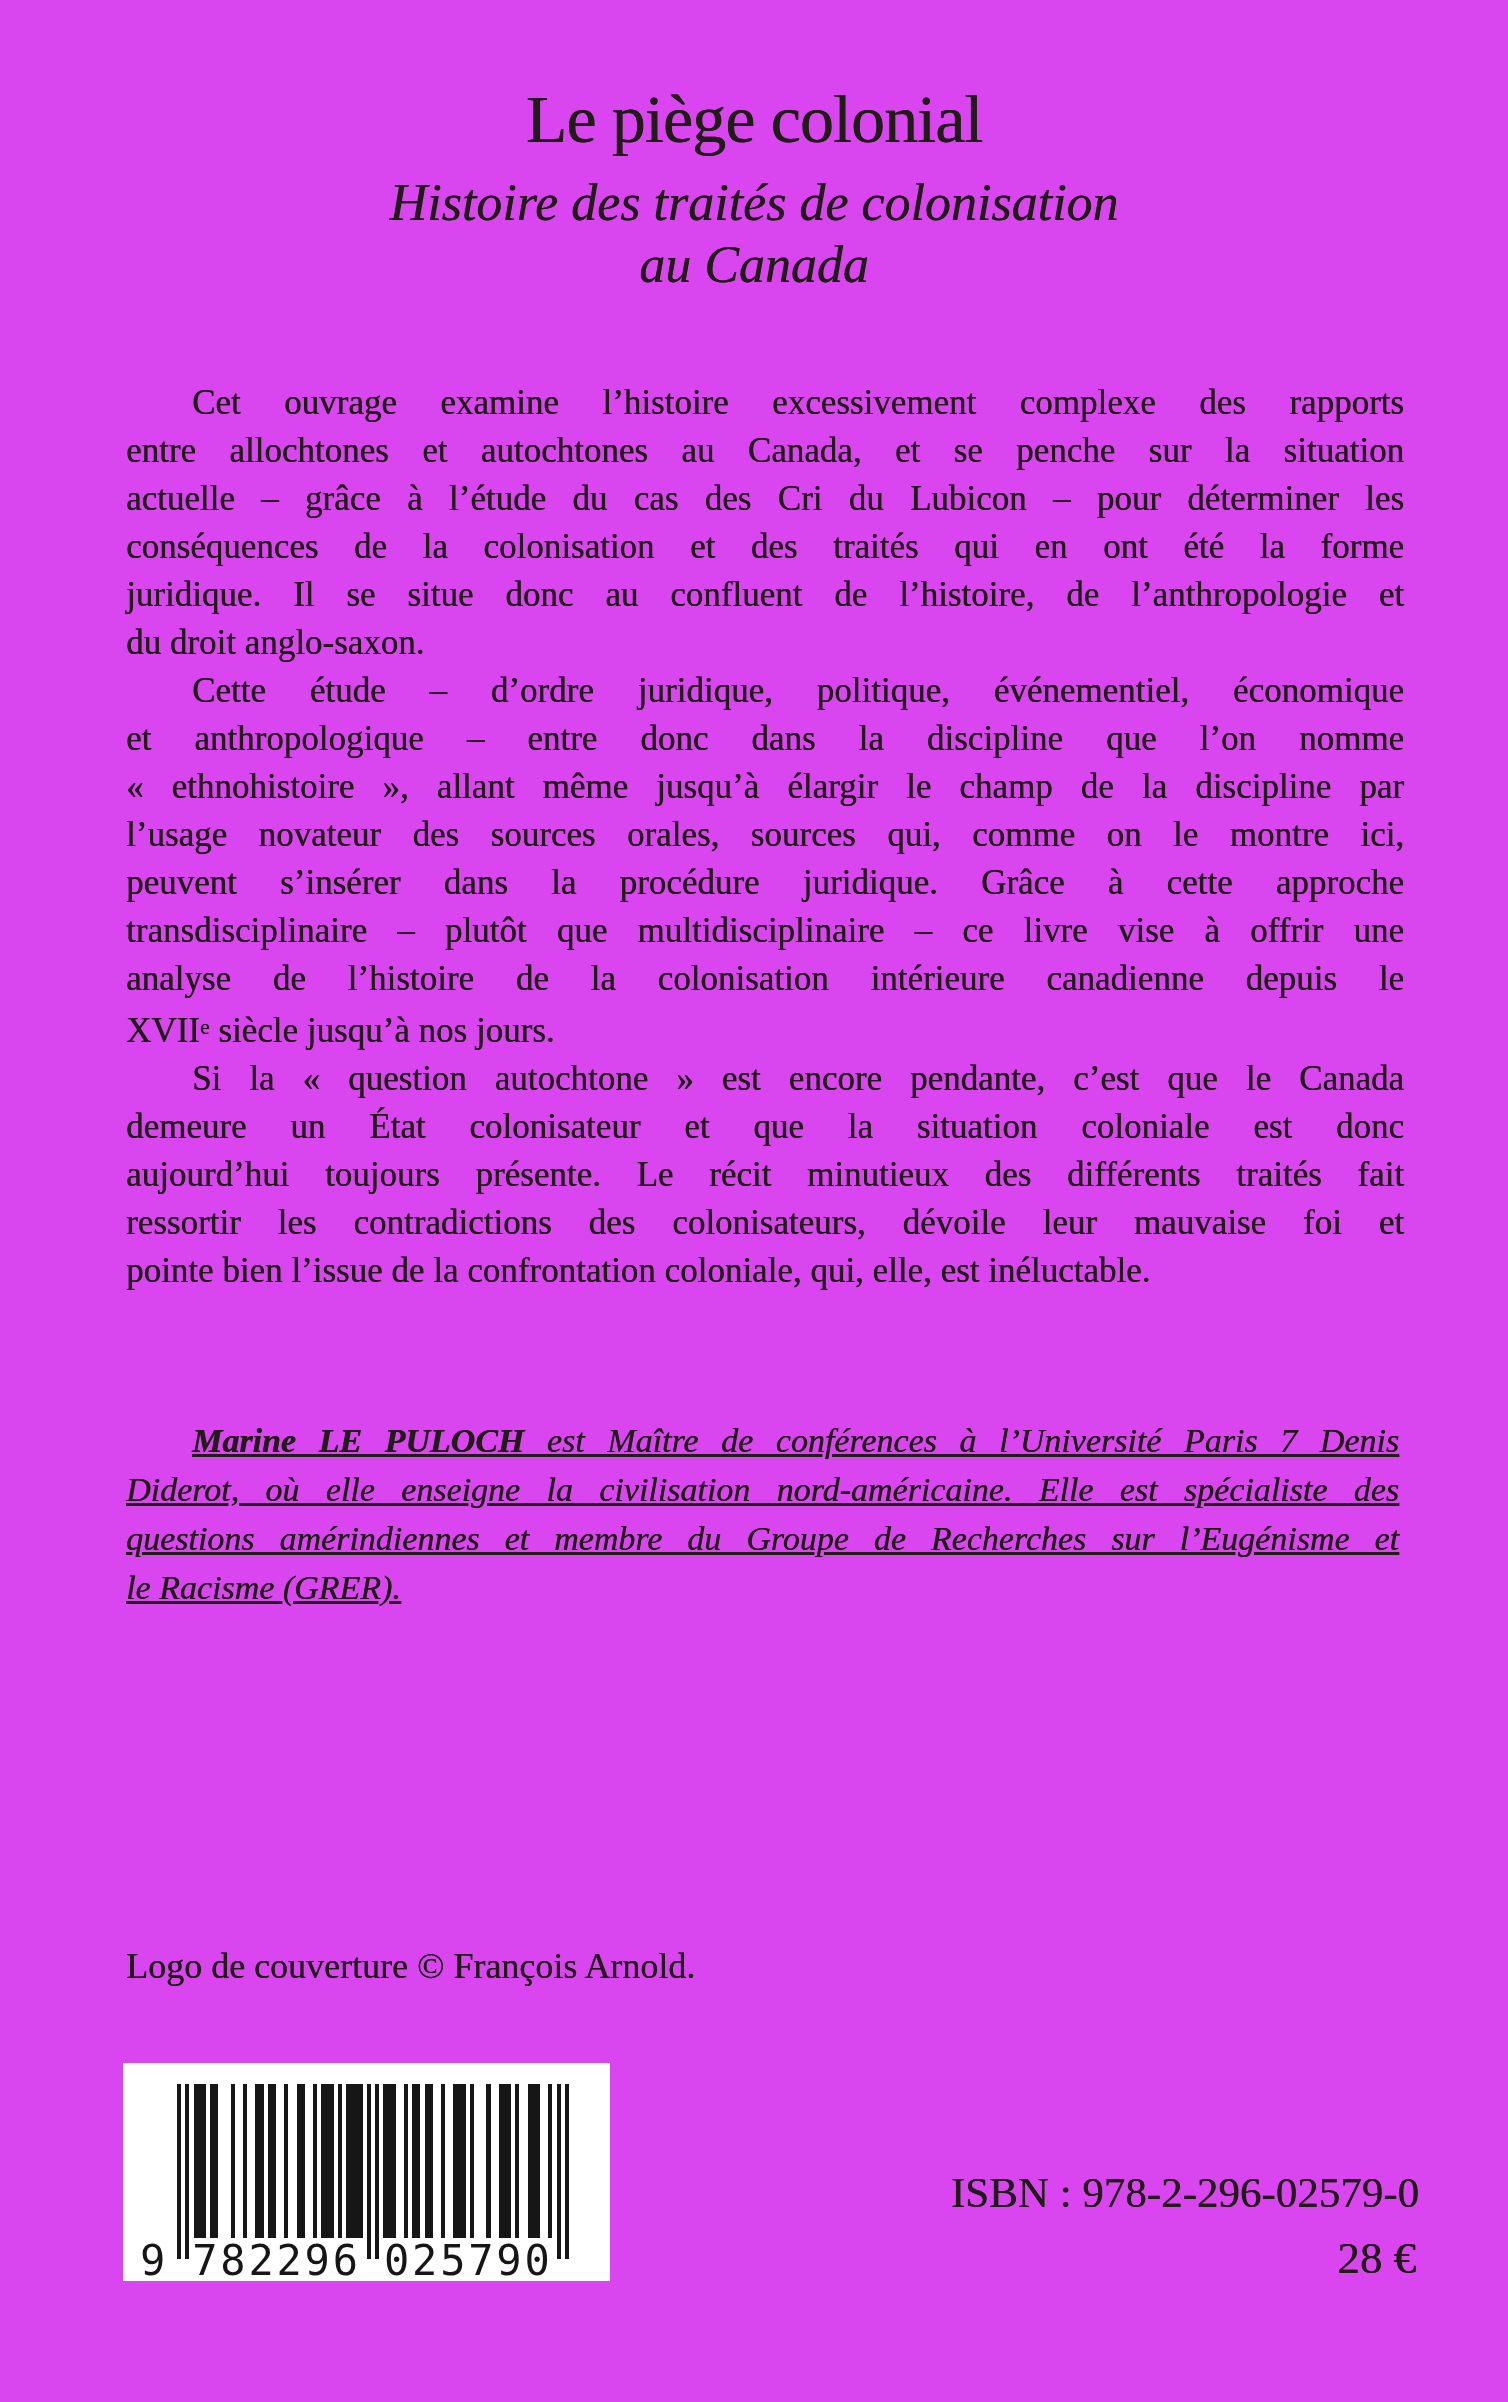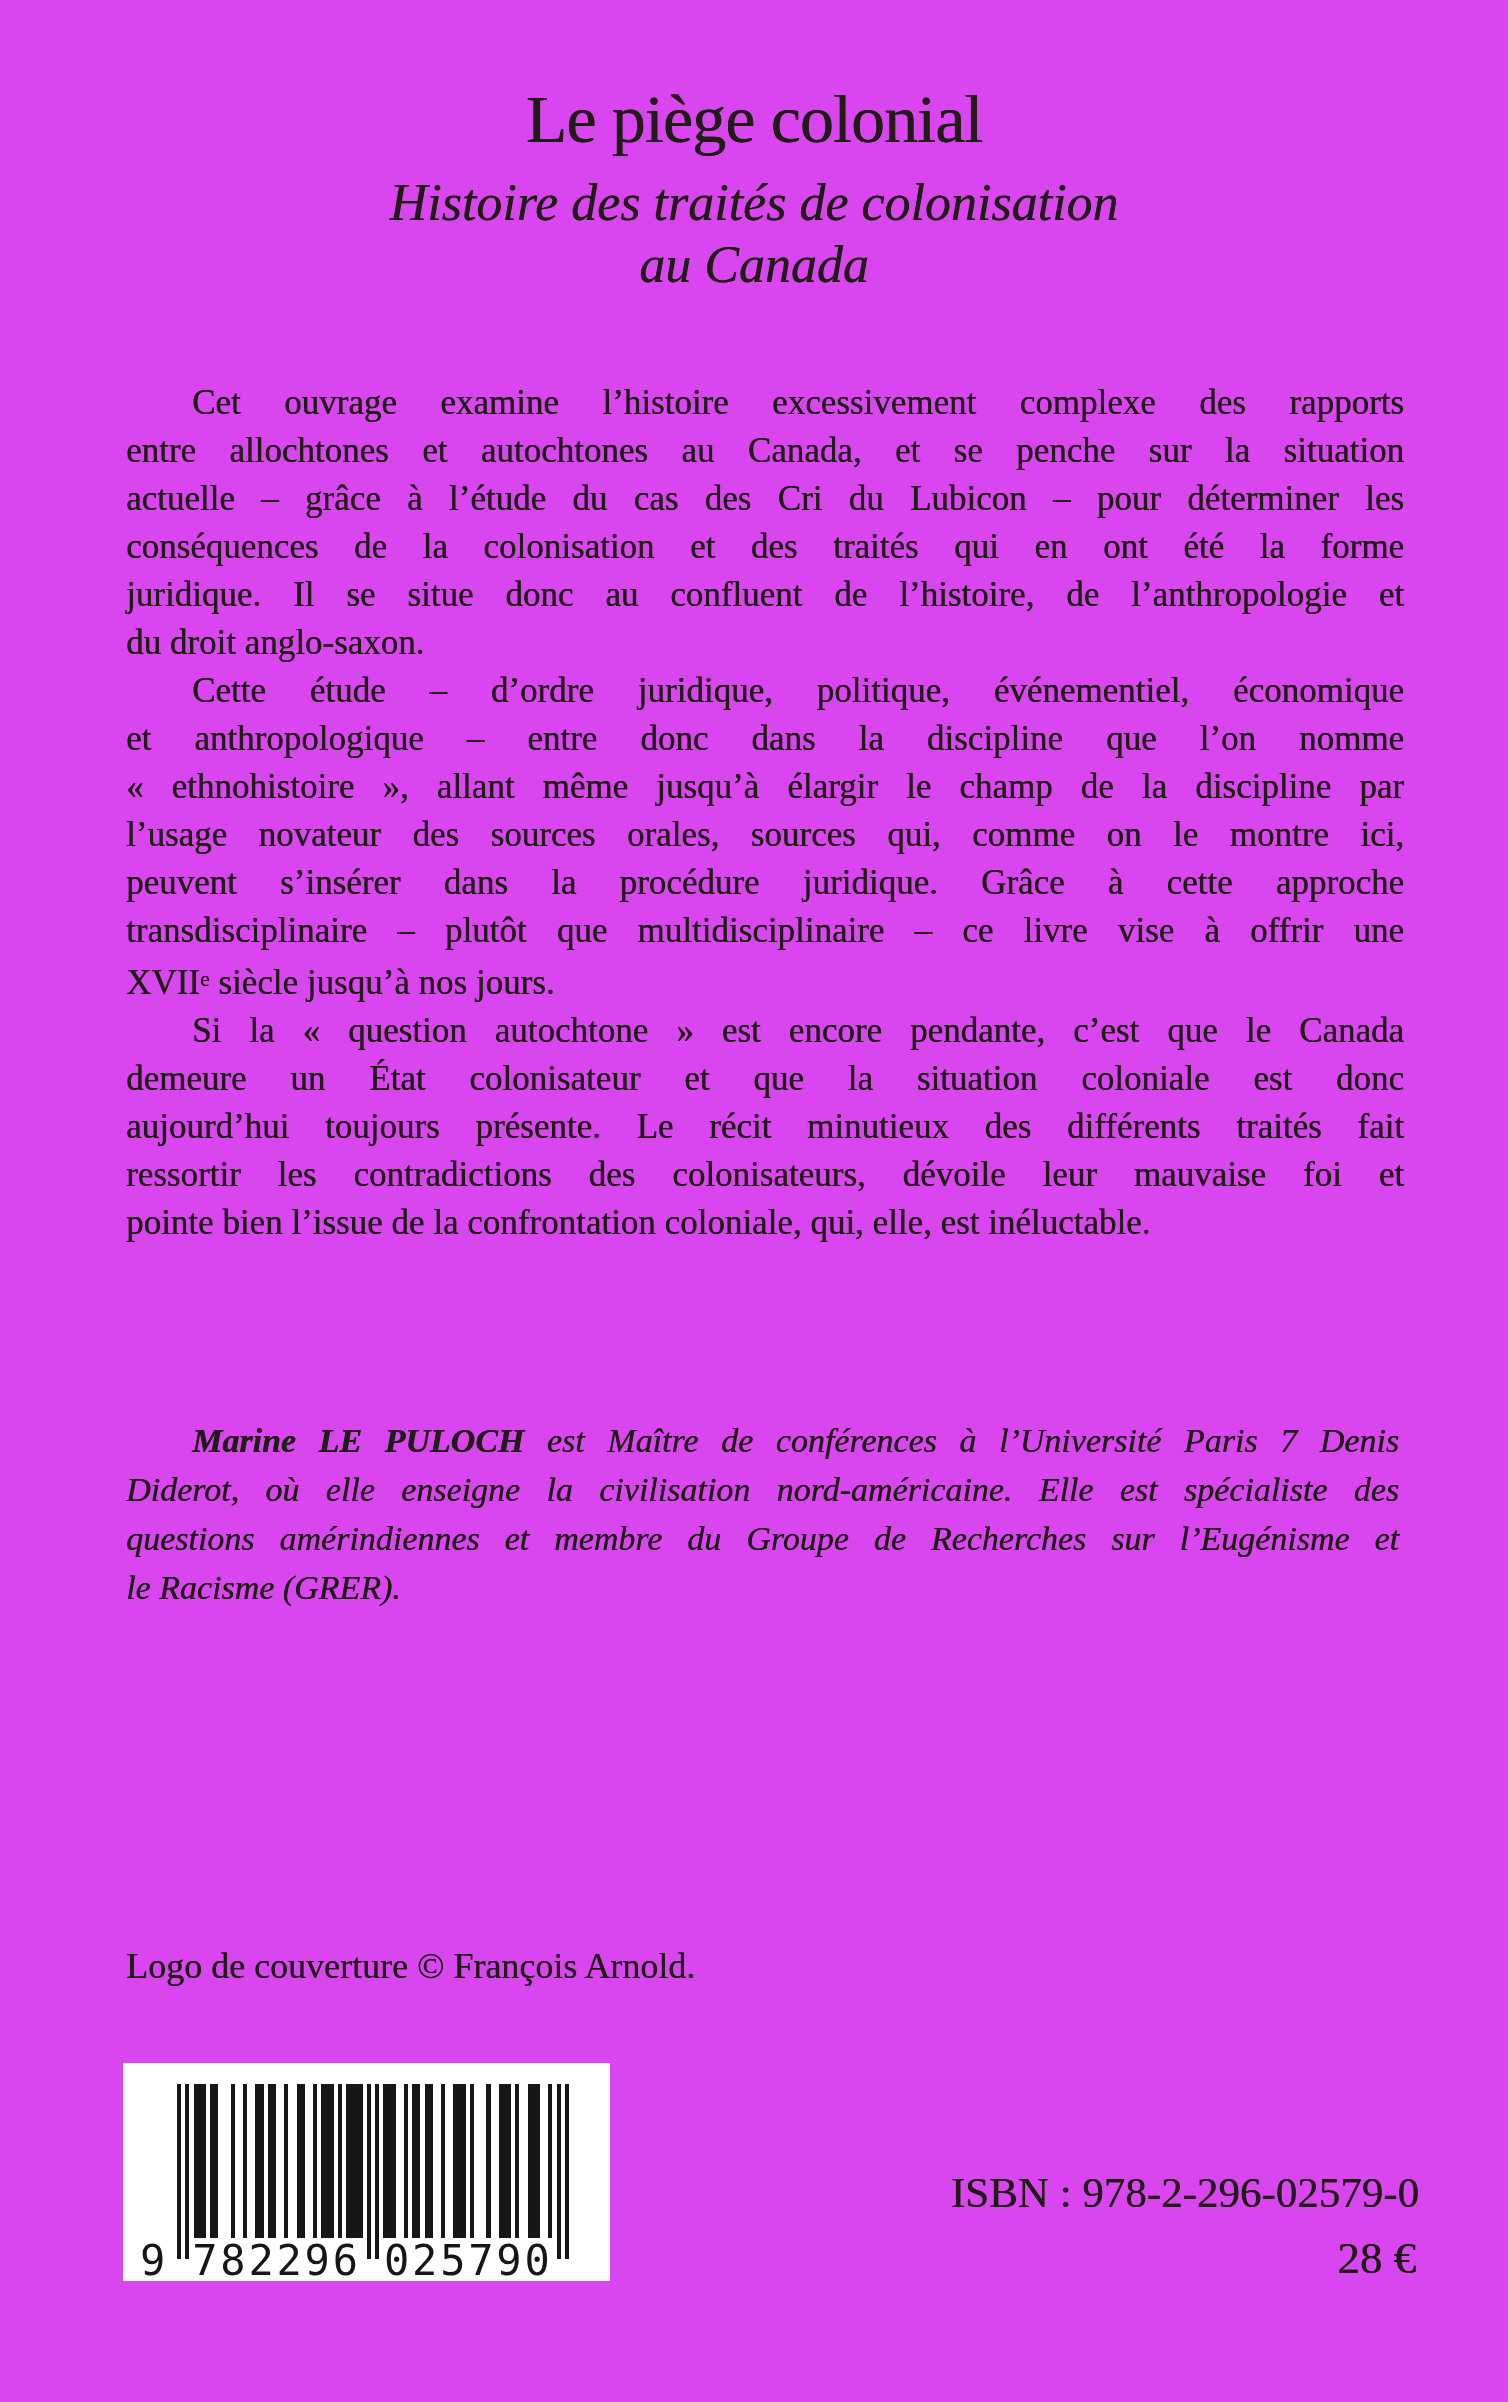--- a/index.html
+++ b/index.html
@@ -26,21 +26,21 @@
   .synopsis{
     position:absolute;top:379px;left:126px;width:1278px;
     font-size:35px;
   }
   .ln{line-height:48px;white-space:normal;}
   .j{text-align:justify;text-align-last:justify;}
   .ind{padding-left:66px;}
   sup.ord{font-size:0.62em;vertical-align:0.38em;letter-spacing:0;}
   .bio{
     position:absolute;top:1416px;left:126px;width:1273px;
-    font-style:italic;font-size:34px;
+    font-style:italic;font-size:34px;text-decoration:underline;
   }
   .bio .ln{line-height:49px;}
   .author{font-weight:bold;}
   .credit{
     position:absolute;top:1944px;left:126px;
     font-size:36px;line-height:44px;
   }
   .barcode-panel{
     position:absolute;left:123px;top:2063px;width:487px;height:218px;
     background:#ffffff;
@@ -87,20 +87,21 @@
     <div class="ln j">conséquences de la colonisation et des traités qui en ont été la forme</div>
     <div class="ln j">juridique. Il se situe donc au confluent de l’histoire, de l’anthropologie et</div>
     <div class="ln">du droit anglo-saxon.</div>
 
     <div class="ln j ind">Cette étude – d’ordre juridique, politique, événementiel, économique</div>
     <div class="ln j">et anthropologique – entre donc dans la discipline que l’on nomme</div>
     <div class="ln j">« ethnohistoire », allant même jusqu’à élargir le champ de la discipline par</div>
     <div class="ln j">l’usage novateur des sources orales, sources qui, comme on le montre ici,</div>
     <div class="ln j">peuvent s’insérer dans la procédure juridique. Grâce à cette approche</div>
     <div class="ln j">transdisciplinaire – plutôt que multidisciplinaire – ce livre vise à offrir une</div>
+    <div class="ln j">analyse de l’histoire de la colonisation intérieure canadienne depuis le</div>
     <div class="ln"><span>XVII</span><sup class="ord">e</sup><span> siècle jusqu’à nos jours.</span></div>
 
     <div class="ln j ind">Si la « question autochtone » est encore pendante, c’est que le Canada</div>
     <div class="ln j">demeure un État colonisateur et que la situation coloniale est donc</div>
     <div class="ln j">aujourd’hui toujours présente. Le récit minutieux des différents traités fait</div>
     <div class="ln j">ressortir les contradictions des colonisateurs, dévoile leur mauvaise foi et</div>
     <div class="ln">pointe bien l’issue de la confrontation coloniale, qui, elle, est inéluctable.</div>
   </div>
 
   <div class="bio">

